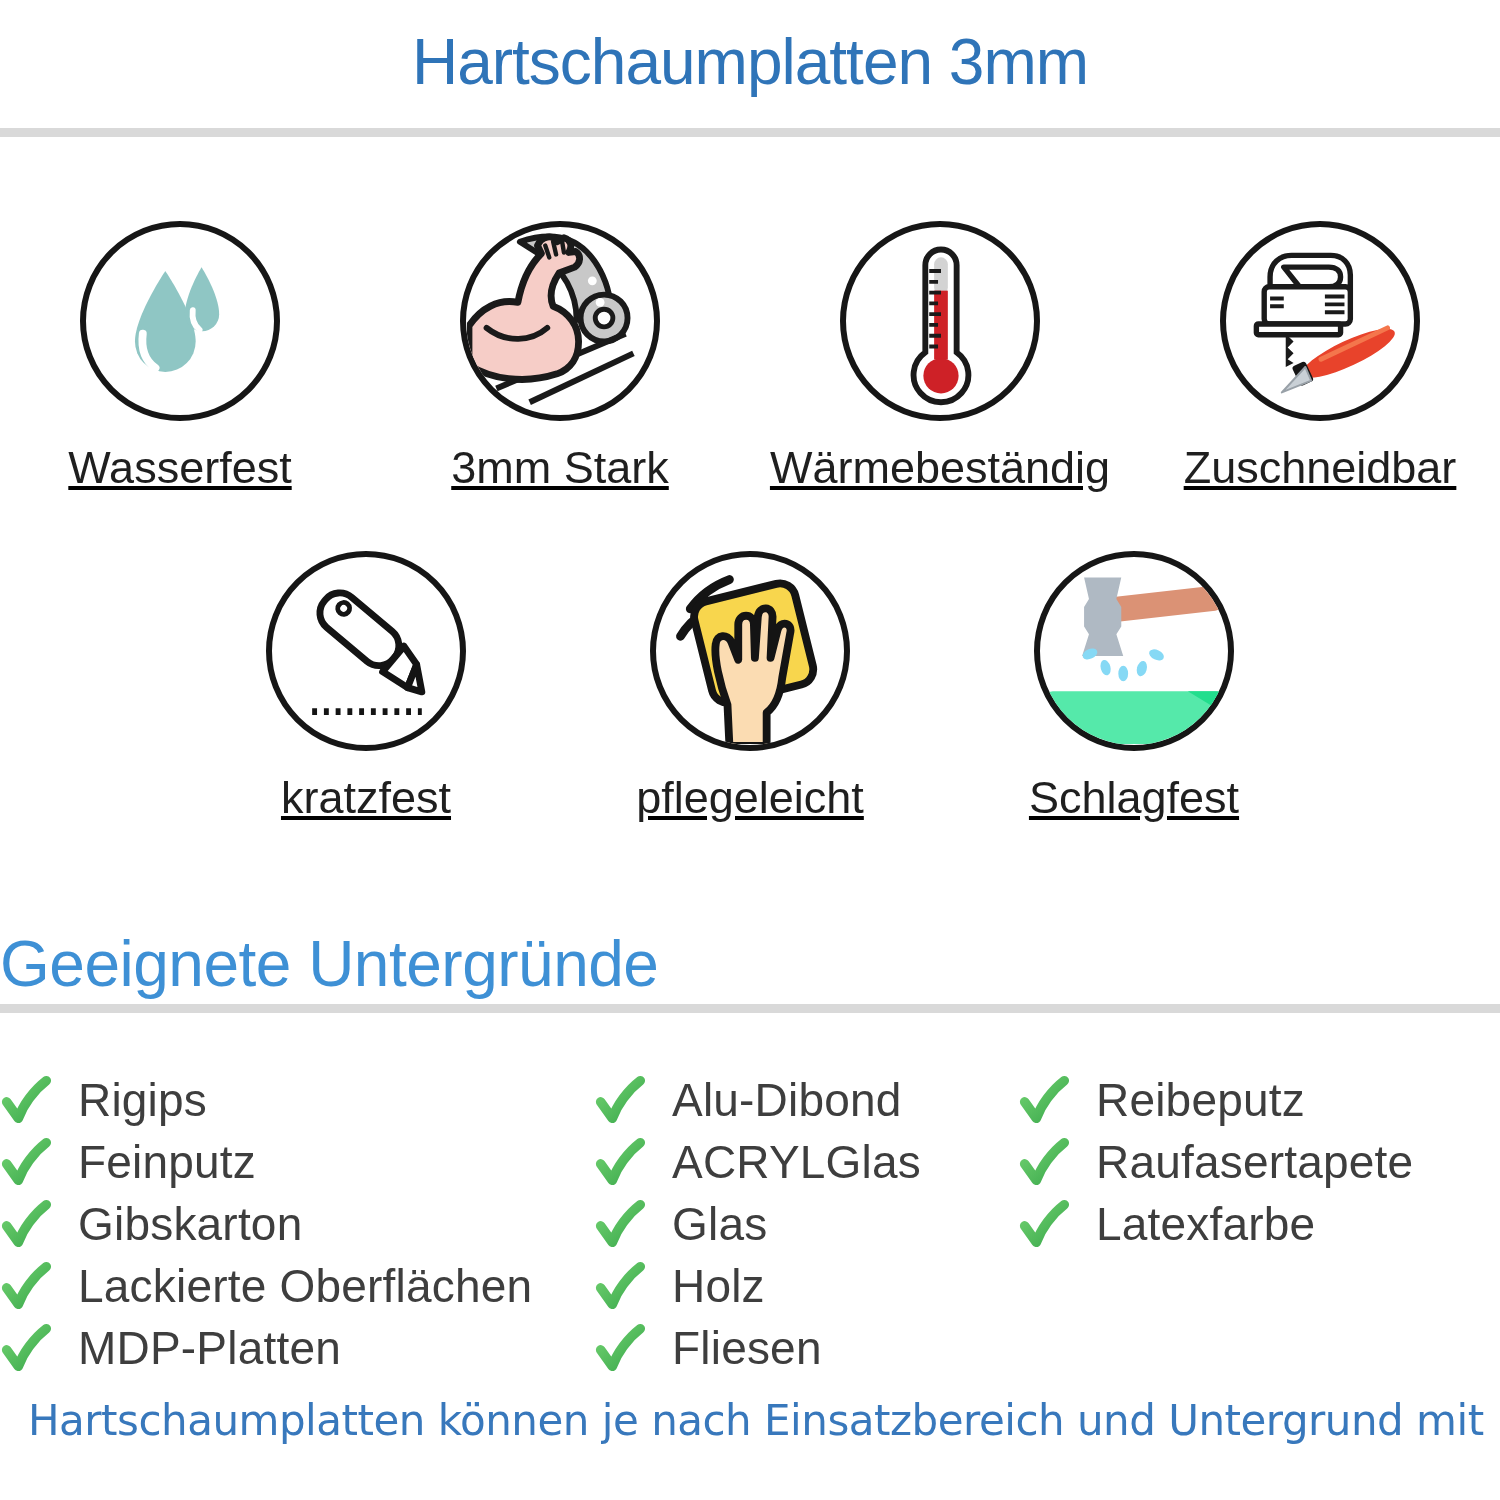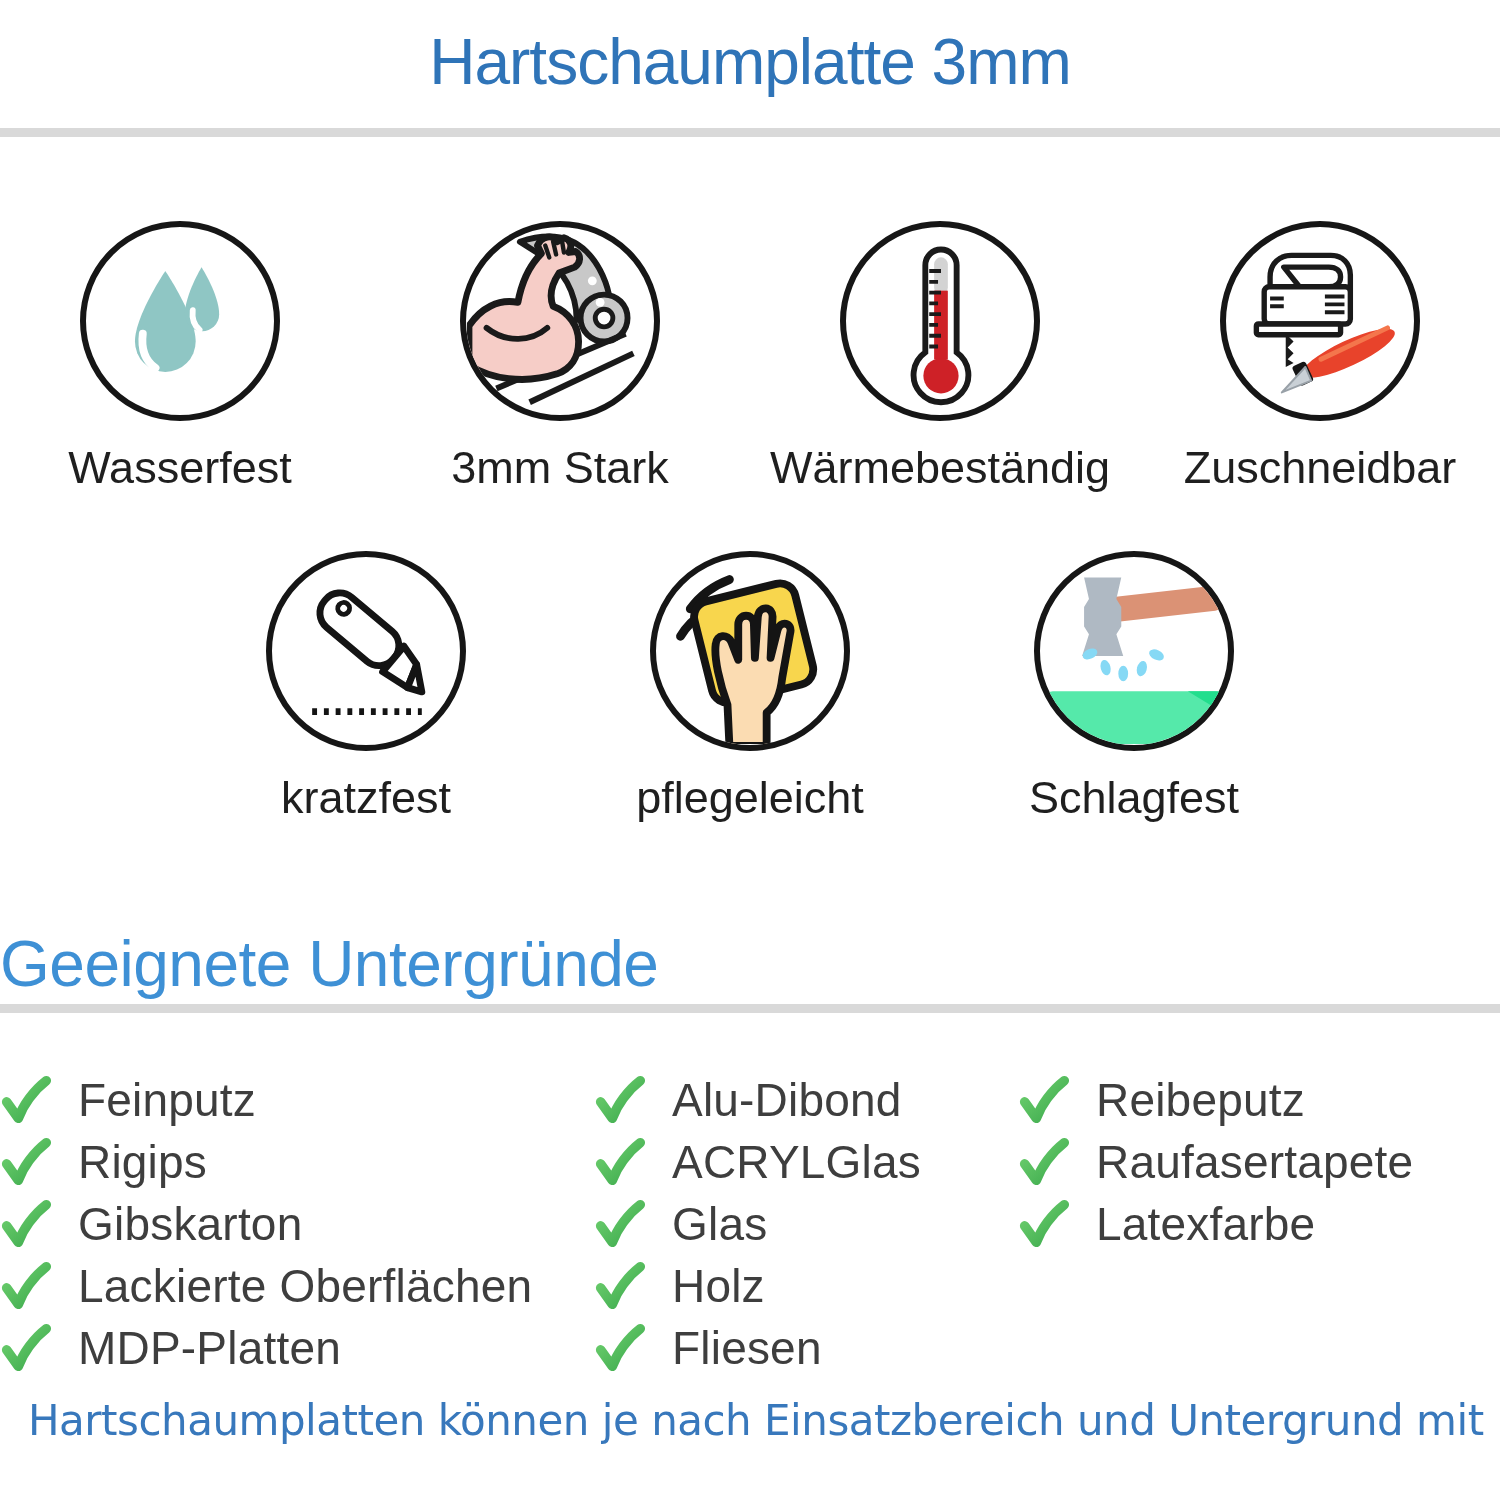--- a/index.html
+++ b/index.html
@@ -9,21 +9,21 @@
   }
   .title{
     margin:0;padding-top:24px;text-align:center;
     font-size:64px;font-weight:400;letter-spacing:-1px;color:#2F74B8;
     line-height:76px;
   }
   .divider{height:9px;background:#D9D9D9;width:100%;}
   .divider.top{margin-top:28px;}
   .divider.mid{margin-top:3px;}
 
-  .features-row{display:flex;align-items:flex-end;}
+  .features-row{display:flex;align-items:flex-end;text-decoration:underline;}
   .row1{margin-top:84px;justify-content:space-between;padding:0 62px;}
   .row2{margin-top:56px;justify-content:center;gap:148px;}
   .feature{display:flex;flex-direction:column;align-items:center;width:236px;}
   .circle{
     width:200px;height:200px;border-radius:50%;
     border:6px solid #161616;background:#fff;box-sizing:border-box;
     display:flex;align-items:center;justify-content:center;overflow:hidden;
   }
   .circle svg{width:186px;height:186px;display:block;}
   .flabel{
@@ -61,21 +61,21 @@
   <defs>
     <linearGradient id="chkgrad" x1="0" y1="0" x2="1" y2="1">
       <stop offset="0" stop-color="#6FD06F"></stop>
       <stop offset="1" stop-color="#3BA94C"></stop>
     </linearGradient>
   </defs>
 </svg>
 
 <div class="page">
 
-  <h1 class="title">Hartschaumplatte 3mm</h1>
+  <h1 class="title">Hartschaumplatten 3mm</h1>
   <div class="divider top"></div>
 
   <div class="features-row row1">
 
     <div class="feature">
       <div class="circle">
         <svg viewBox="0 0 190 190">
           <path d="M80 44 C80 44 111 90 111 116 A31 31 0 0 1 49 116 C49 90 80 44 80 44 Z" fill="#8FC6C4"></path>
           <path d="M57 108 C55 124 60 136 70 143" stroke="#fff" stroke-width="8" fill="none" stroke-linecap="round"></path>
           <path d="M117 40 C117 40 135 68 135 88 A17.5 17.5 0 0 1 100 88 C100 68 117 40 117 40 Z" fill="#8FC6C4"></path>
@@ -194,29 +194,29 @@
   <div class="divider mid"></div>
 
   <div class="substrates">
     <ul class="col1">
       <li class="item">
           <span class="chk">
             <svg viewBox="0 0 54 54" width="52" height="52">
               <path d="M7 29 L19 46 C24 32 35 17 48 7" fill="none" stroke="url(#chkgrad)" stroke-width="10" stroke-linecap="round" stroke-linejoin="round"></path>
             </svg>
           </span>
+          <span class="item-label">Rigips</span>
+        </li>
+      <li class="item">
+          <span class="chk">
+            <svg viewBox="0 0 54 54" width="52" height="52">
+              <path d="M7 29 L19 46 C24 32 35 17 48 7" fill="none" stroke="url(#chkgrad)" stroke-width="10" stroke-linecap="round" stroke-linejoin="round"></path>
+            </svg>
+          </span>
           <span class="item-label">Feinputz</span>
-        </li>
-      <li class="item">
-          <span class="chk">
-            <svg viewBox="0 0 54 54" width="52" height="52">
-              <path d="M7 29 L19 46 C24 32 35 17 48 7" fill="none" stroke="url(#chkgrad)" stroke-width="10" stroke-linecap="round" stroke-linejoin="round"></path>
-            </svg>
-          </span>
-          <span class="item-label">Rigips</span>
         </li>
       <li class="item">
           <span class="chk">
             <svg viewBox="0 0 54 54" width="52" height="52">
               <path d="M7 29 L19 46 C24 32 35 17 48 7" fill="none" stroke="url(#chkgrad)" stroke-width="10" stroke-linecap="round" stroke-linejoin="round"></path>
             </svg>
           </span>
           <span class="item-label">Gibskarton</span>
         </li>
       <li class="item">

